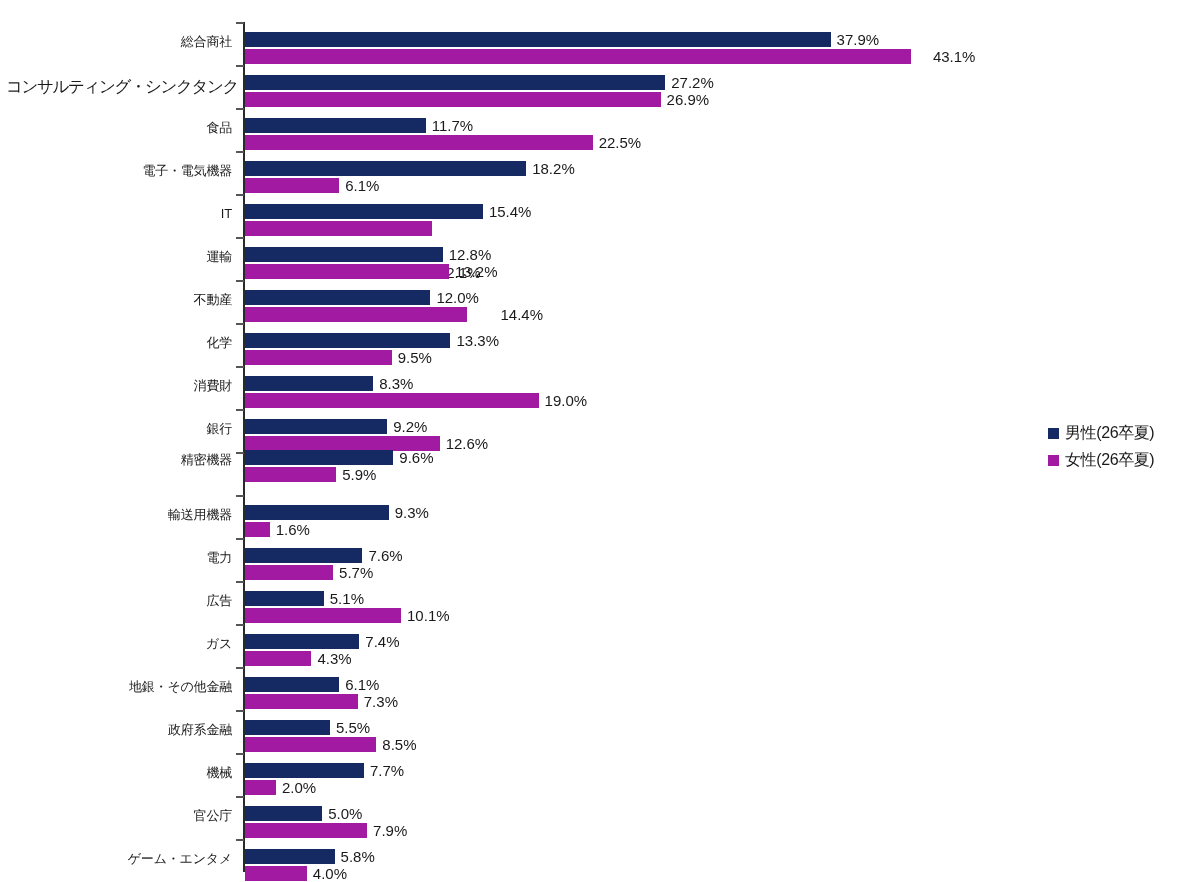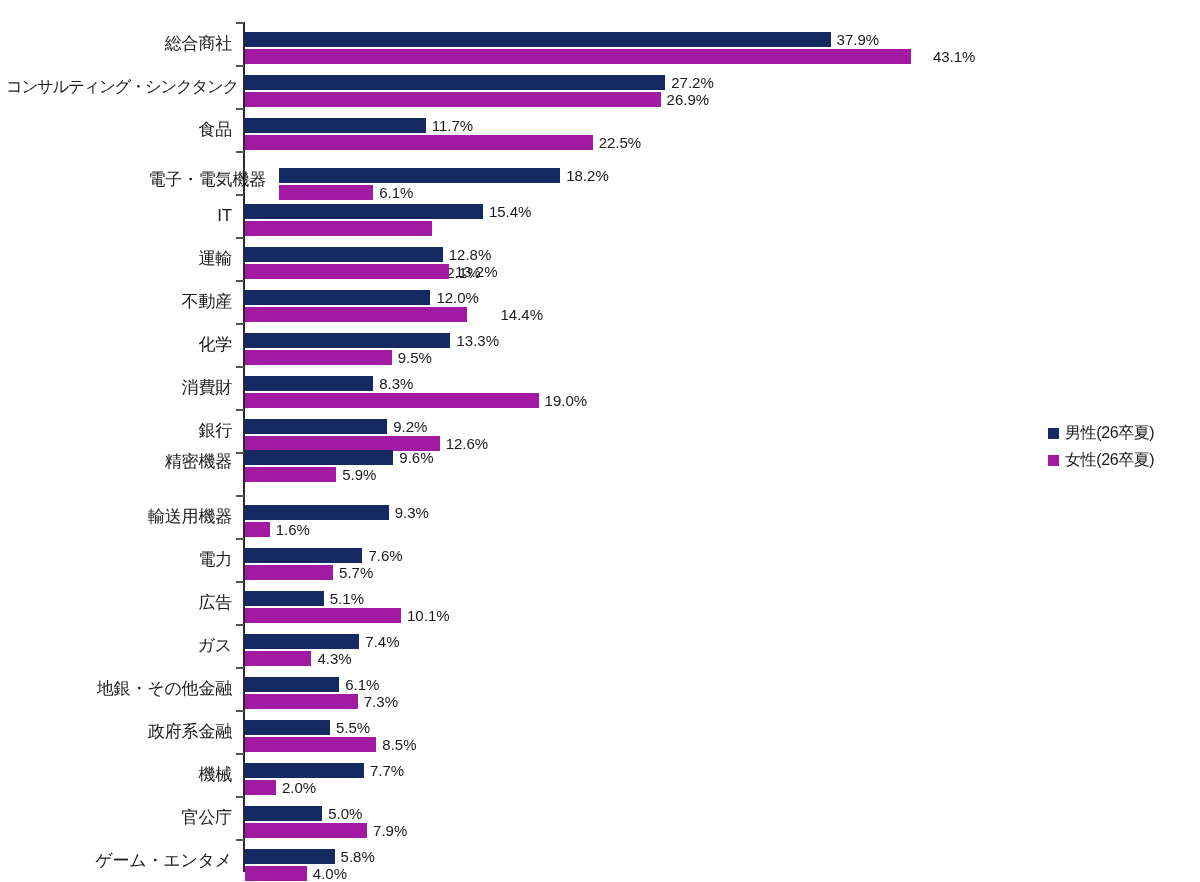--- a/index.html
+++ b/index.html
@@ -50,21 +50,21 @@
     width: 1040px;
     height: 43px;
   }
 
   .cat-label {
     position: absolute;
     right: 1048px;           
     width: 226px;
     left: 6px;
     text-align: right;
-    font-size: 17px;
+    font-size: 13px;
     color: #1a1a1a;
     line-height: 1;
     top: 13px;
     white-space: nowrap;
     letter-spacing: -0.2px;
   }
   .cat-label.long {
     font-size: 16.5px;
     letter-spacing: -1.4px;
   }
@@ -179,21 +179,21 @@
           <div class="cat-label">食品</div>
           <div class="bar-wrap male" style="width: 180.765px;">
             <div class="bar male" style="width: 180.765px; background: rgb(21, 42, 99);"></div>
             <div class="bar-value" style="left: 180.765px;">11.7%</div>
           </div>
           <div class="bar-wrap female" style="width: 347.625px;">
             <div class="bar female" style="width: 347.625px; background: rgb(162, 26, 162);"></div>
             <div class="bar-value" style="left: 347.625px;">22.5%</div>
           </div>
         </div>
-        <div class="chart-row" style="top: 158px; margin-left: 34px;">
+        <div class="chart-row" style="top: 151px;">
           <div class="cat-label">電子・電気機器</div>
           <div class="bar-wrap male" style="width: 281.19px;">
             <div class="bar male" style="width: 281.19px; background: rgb(21, 42, 99);"></div>
             <div class="bar-value" style="left: 281.19px;">18.2%</div>
           </div>
           <div class="bar-wrap female" style="width: 94.245px;">
             <div class="bar female" style="width: 94.245px; background: rgb(162, 26, 162);"></div>
             <div class="bar-value" style="left: 94.245px;">6.1%</div>
           </div>
         </div>

